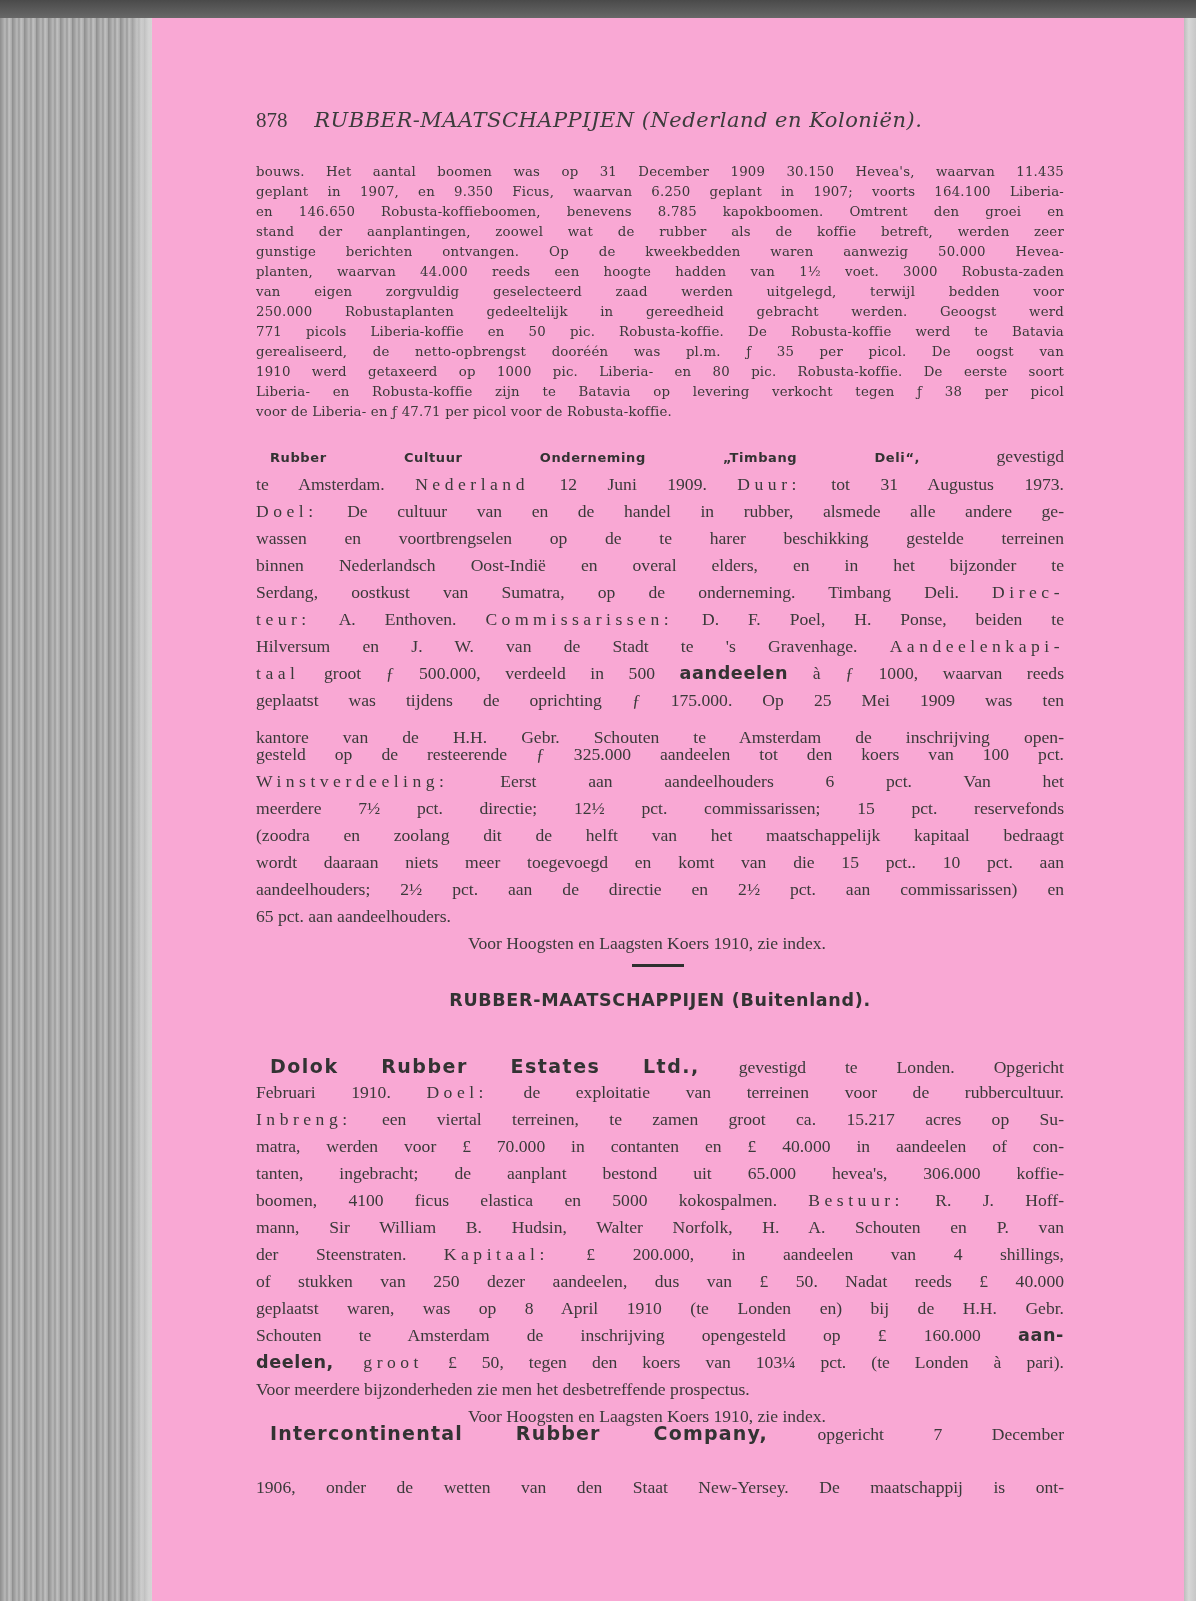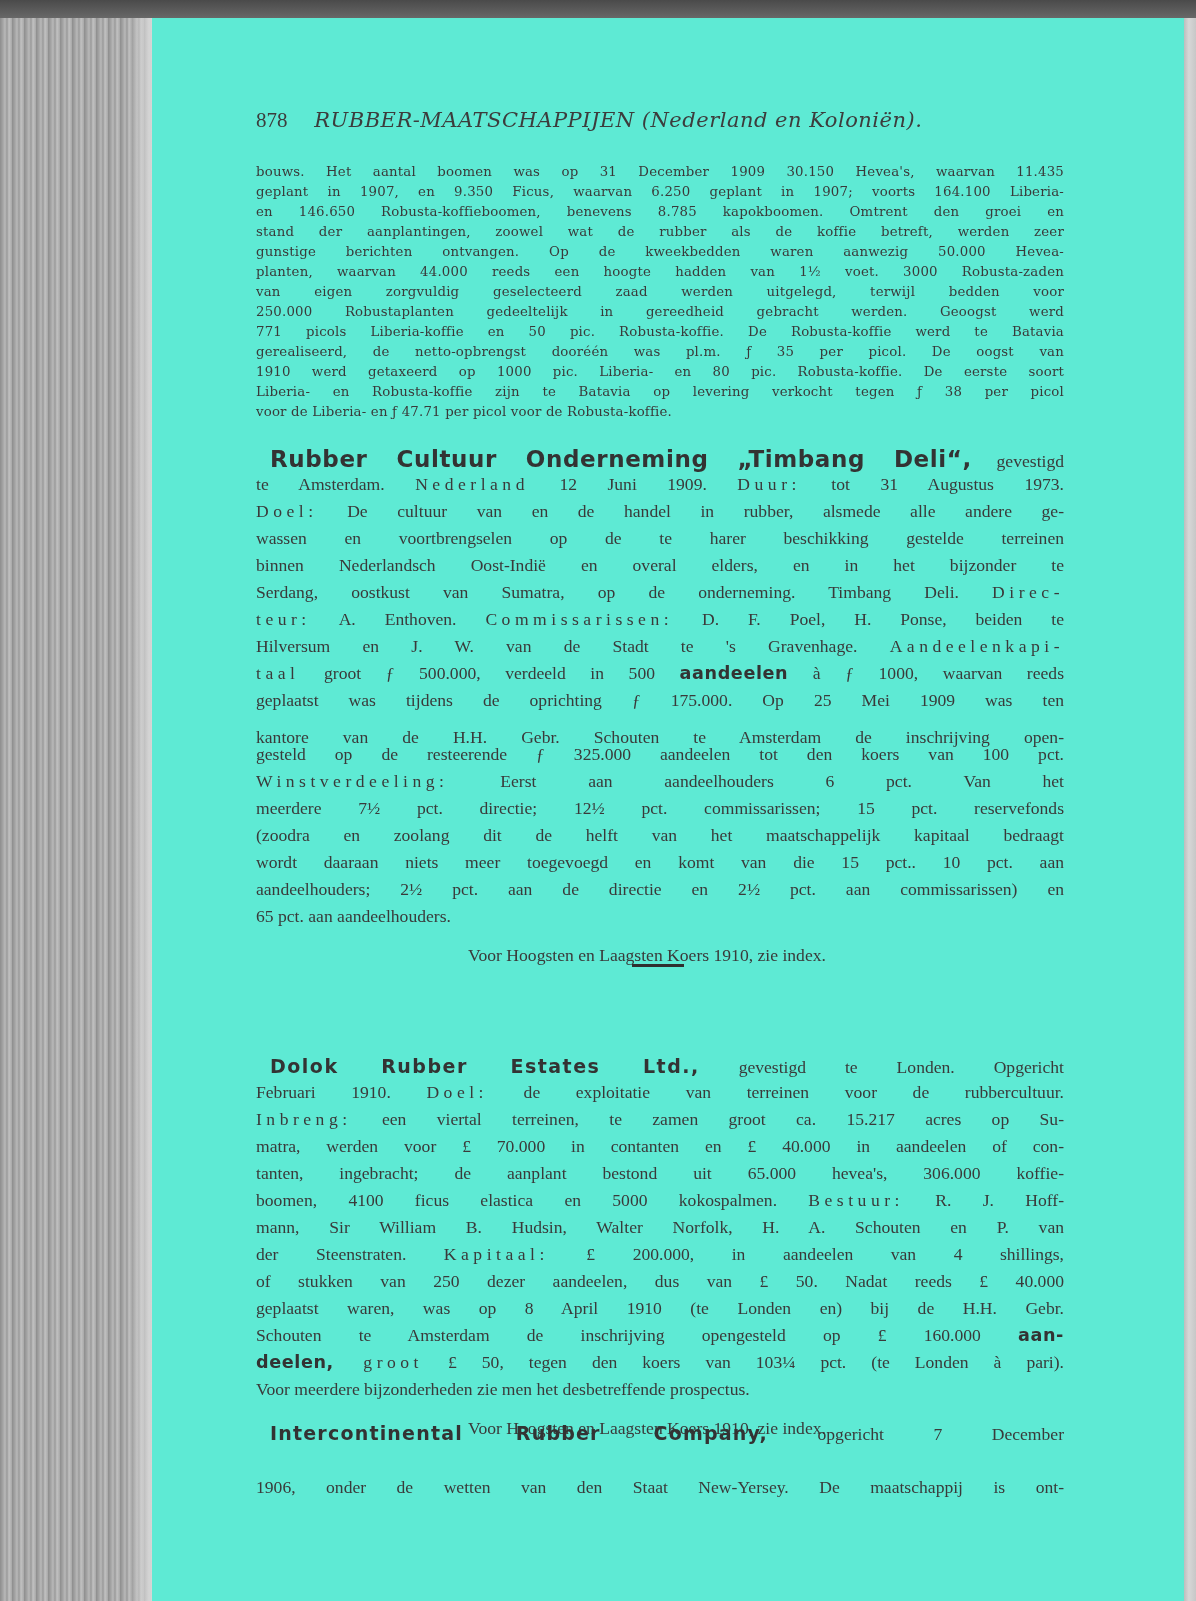--- a/index.html
+++ b/index.html
@@ -16,40 +16,40 @@
     position: absolute; left: 0; top: 18px; width: 152px; height: 1583px;
     background: repeating-linear-gradient(90deg,
       #8d8d8d 0px, #a5a5a5 3px, #b9b9b9 5px, #9a9a9a 7px, #c2c2c2 9px, #a8a8a8 12px);
   }
   .page-edges::after {
     content: ""; position: absolute; right: 0; top: 0; width: 20px; height: 100%;
     background: linear-gradient(90deg, rgba(200,200,200,0.3), rgba(220,220,220,0.9));
   }
   .page {
     position: absolute; left: 152px; top: 18px; width: 1032px; height: 1583px;
-    background: #5eead4;
+    background: #f9a8d4;
   }
   .right-edge {
     position: absolute; left: 1184px; top: 18px; width: 12px; height: 1583px;
     background: linear-gradient(90deg, #bdbdbd, #d7d7d7 40%, #c7c7c7);
   }
   .running-head {
     position: absolute; left: 104px; top: 90px; font-size: 21px; color: #3c3c3c;
     white-space: nowrap;
   }
   .running-head .pno { margin-right: 20px; font-family: "Liberation Serif", serif; }
   .running-head .htitle { font-style: italic; letter-spacing: 0.5px; }
   .line {
     position: absolute; left: 104px; width: 808px; white-space: nowrap;
     color: #3a3a3a; text-align: justify; text-align-last: justify;
   }
   .small { font-size: 13.3px; font-family: "DejaVu Serif", serif; letter-spacing: 0.2px; }
   .big { font-size: 17.6px; font-family: "Liberation Serif", serif; }
   .last { text-align-last: left; }
-  .center { text-align: center; text-align-last: center; margin-top: 12px; }
+  .center { text-align: center; text-align-last: center; }
   .bold-sans {
     font-family: "DejaVu Sans", "Liberation Sans", sans-serif; font-weight: bold;
     color: #333; letter-spacing: 0.6px;
   }
   .spaced { letter-spacing: 4.5px; }
   .rule {
     position: absolute; left: 480px; top: 946px; width: 52px; height: 3px; background: #2f2f2f;
   }
   .section-title {
     position: absolute; left: 104px; width: 808px; top: 972px; text-align: center;
@@ -82,21 +82,21 @@
     <div class="line small" style="top:286px">250.000 Robustaplanten gedeeltelijk in gereedheid gebracht werden. Geoogst werd</div>
     <div class="line small" style="top:306px">771 picols Liberia-koffie en 50 pic. Robusta-koffie. De Robusta-koffie werd te Batavia</div>
     <div class="line small" style="top:326px">gerealiseerd, de netto-opbrengst dooréén was pl.m. ƒ 35 per picol. De oogst van</div>
     <div class="line small" style="top:346px">1910 werd getaxeerd op 1000 pic. Liberia- en 80 pic. Robusta-koffie. De eerste soort</div>
     <div class="line small" style="top:366px">Liberia- en Robusta-koffie zijn te Batavia op levering verkocht tegen ƒ 38 per picol</div>
     <div class="line small last" style="top:386px">voor de Liberia- en ƒ 47.71 per picol voor de Robusta-koffie.</div>
   </div>
 
   <div>
     <div class="line big" style="top:428px; left:118px; width:794px;">
-      <span class="bold-sans" style="font-size:23px">Rubber Cultuur Onderneming „Timbang Deli“,</span><span> gevestigd</span>
+      <span class="bold-sans" style="font-size:13px">Rubber Cultuur Onderneming „Timbang Deli“,</span><span> gevestigd</span>
     </div>
     <div class="line big" style="top:456px">
       <span>te Amsterdam. </span><span class="spaced">Nederland</span><span> 12 Juni 1909. </span><span class="spaced">Duur:</span><span> tot 31 Augustus 1973.</span>
     </div>
     <div class="line big" style="top:483px">
       <span class="spaced">Doel:</span><span> De cultuur van en de handel in rubber, alsmede alle andere ge-</span>
     </div>
     <div class="line big" style="top:510px">wassen en voortbrengselen op de te harer beschikking gestelde terreinen</div>
     <div class="line big" style="top:537px">binnen Nederlandsch Oost-Indië en overal elders, en in het bijzonder te</div>
     <div class="line big" style="top:564px">
@@ -119,20 +119,21 @@
     </div>
     <div class="line big" style="top:780px">meerdere 7½ pct. directie; 12½ pct. commissarissen; 15 pct. reservefonds</div>
     <div class="line big" style="top:807px">(zoodra en zoolang dit de helft van het maatschappelijk kapitaal bedraagt</div>
     <div class="line big" style="top:834px">wordt daaraan niets meer toegevoegd en komt van die 15 pct.. 10 pct. aan</div>
     <div class="line big" style="top:861px">aandeelhouders; 2½ pct. aan de directie en 2½ pct. aan commissarissen) en</div>
     <div class="line big last" style="top:888px">65 pct. aan aandeelhouders.</div>
     <div class="line big center" style="top:915px; left:180px; width:630px;">Voor Hoogsten en Laagsten Koers 1910, zie index.</div>
   </div>
 
   <div class="rule"></div>
+  <div class="section-title">RUBBER-MAATSCHAPPIJEN (Buitenland).</div>
 
   <div>
     <div class="line big" style="top:1037px; left:118px; width:794px;">
       <span class="bold-sans" style="font-size:19px; letter-spacing:1.5px">Dolok Rubber Estates Ltd.,</span><span> gevestigd te Londen. Opgericht</span>
     </div>
     <div class="line big" style="top:1064px">
       <span>Februari 1910. </span><span class="spaced">Doel:</span><span> de exploitatie van terreinen voor de rubbercultuur.</span>
     </div>
     <div class="line big" style="top:1091px">
       <span class="spaced">Inbreng:</span><span> een viertal terreinen, te zamen groot ca. 15.217 acres op Su-</span>

